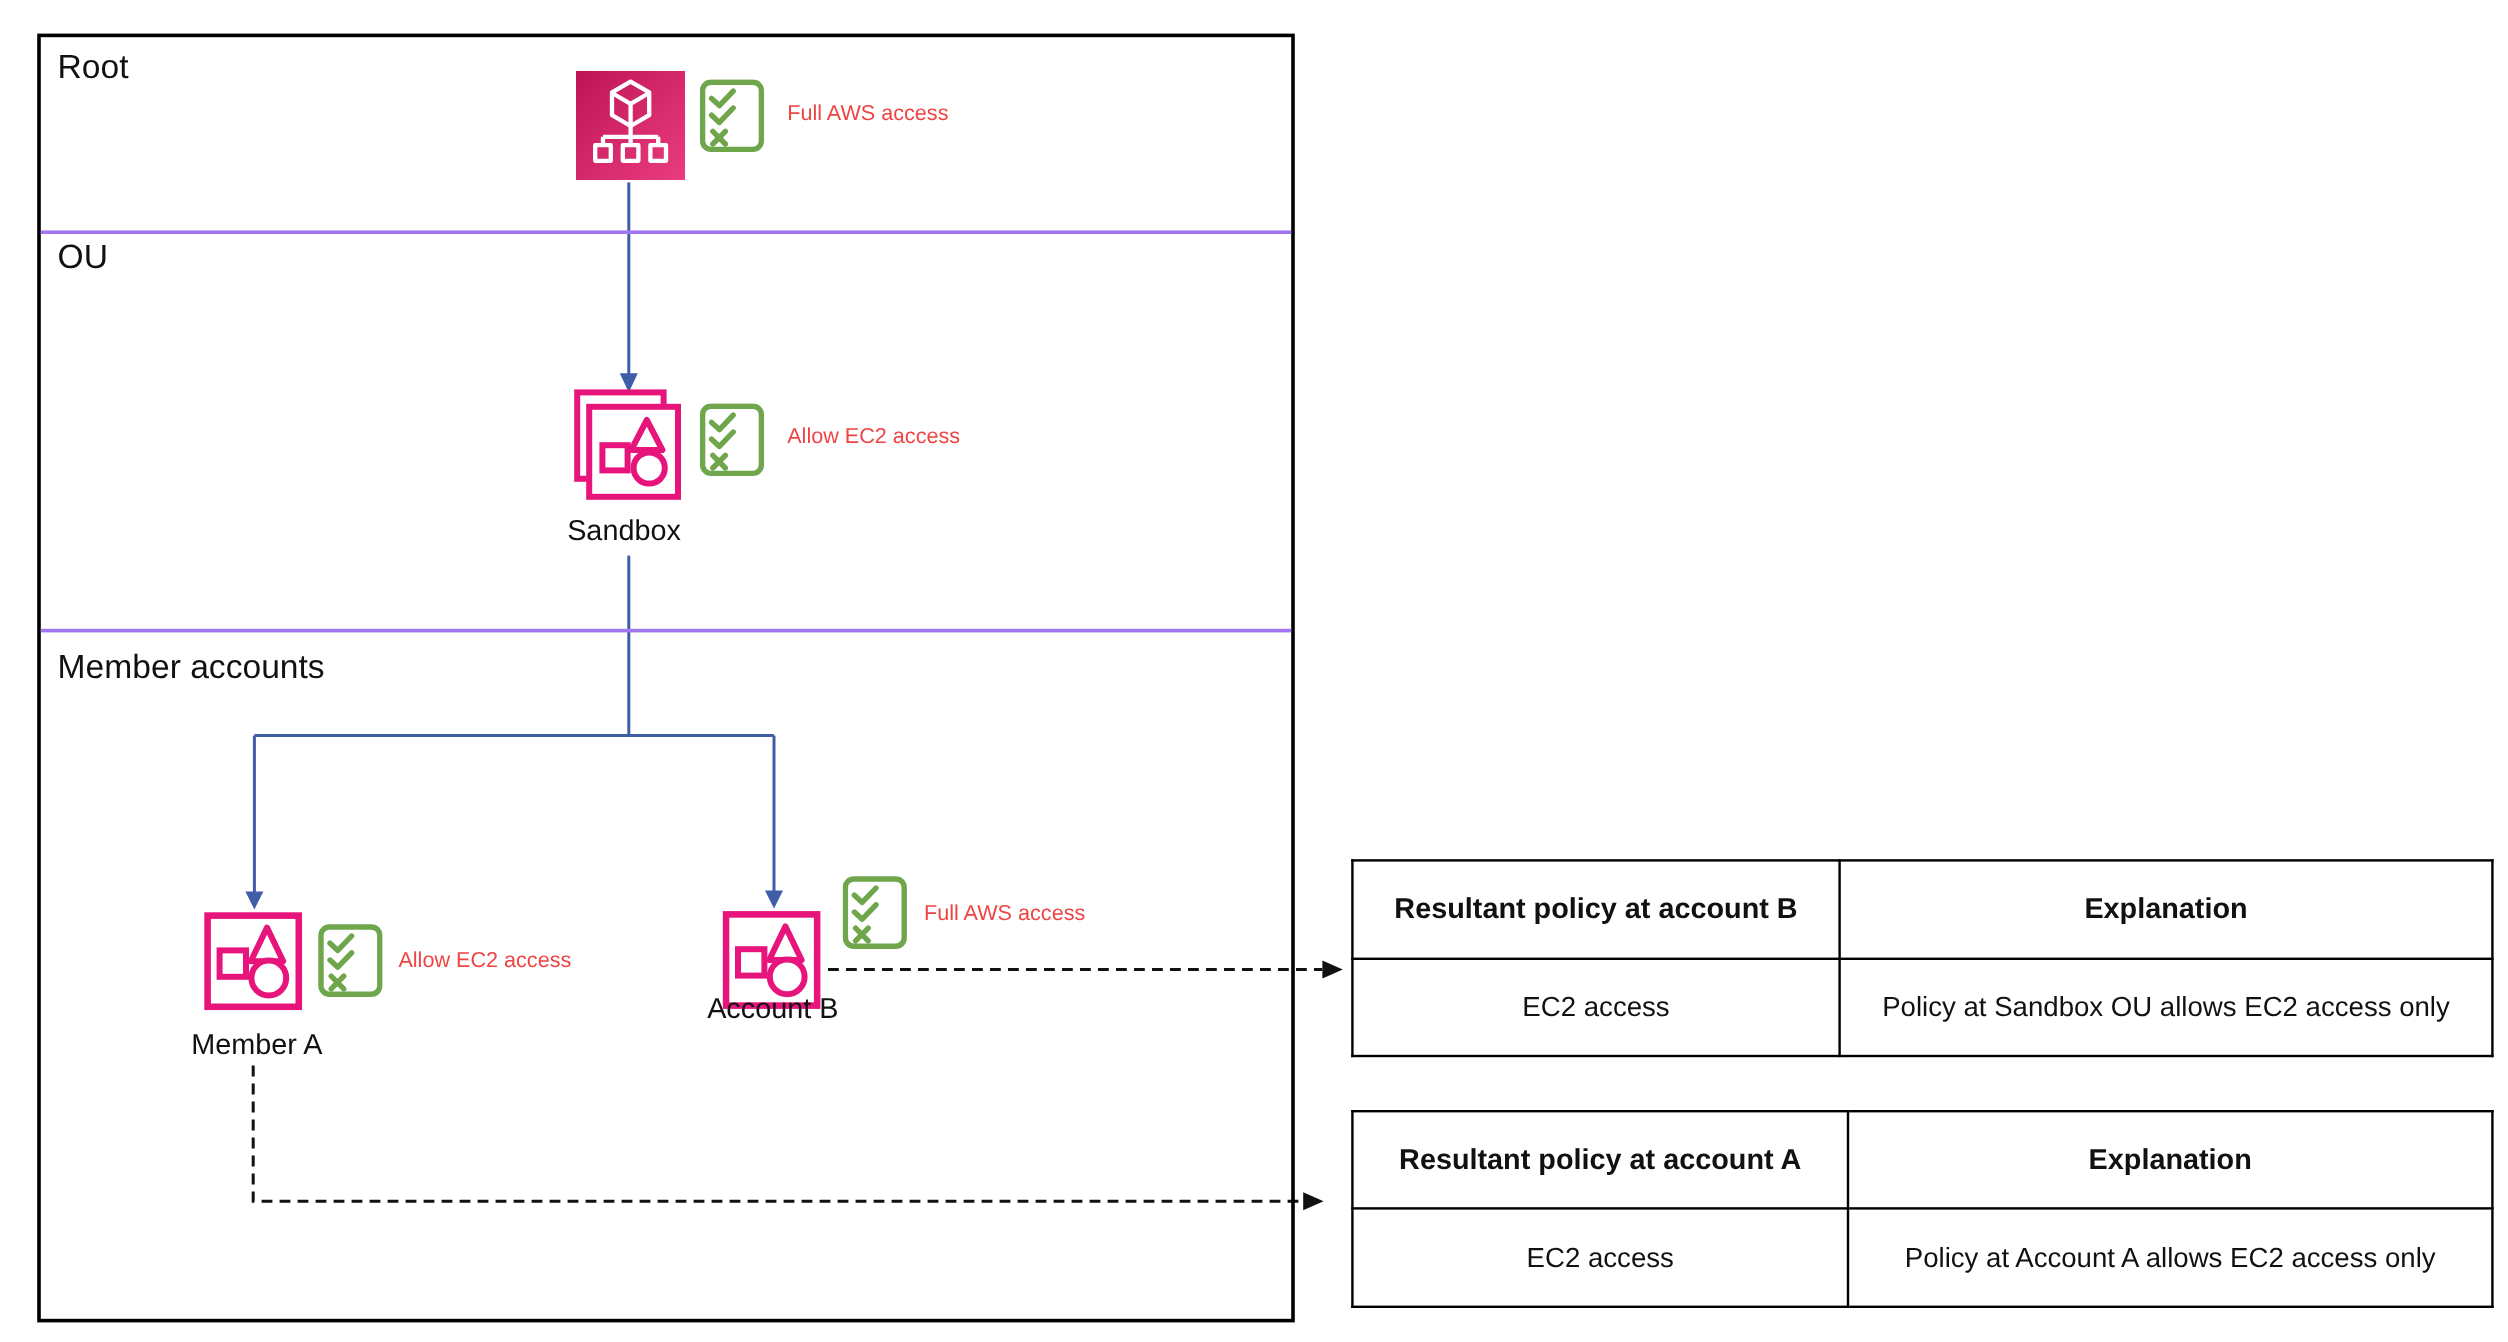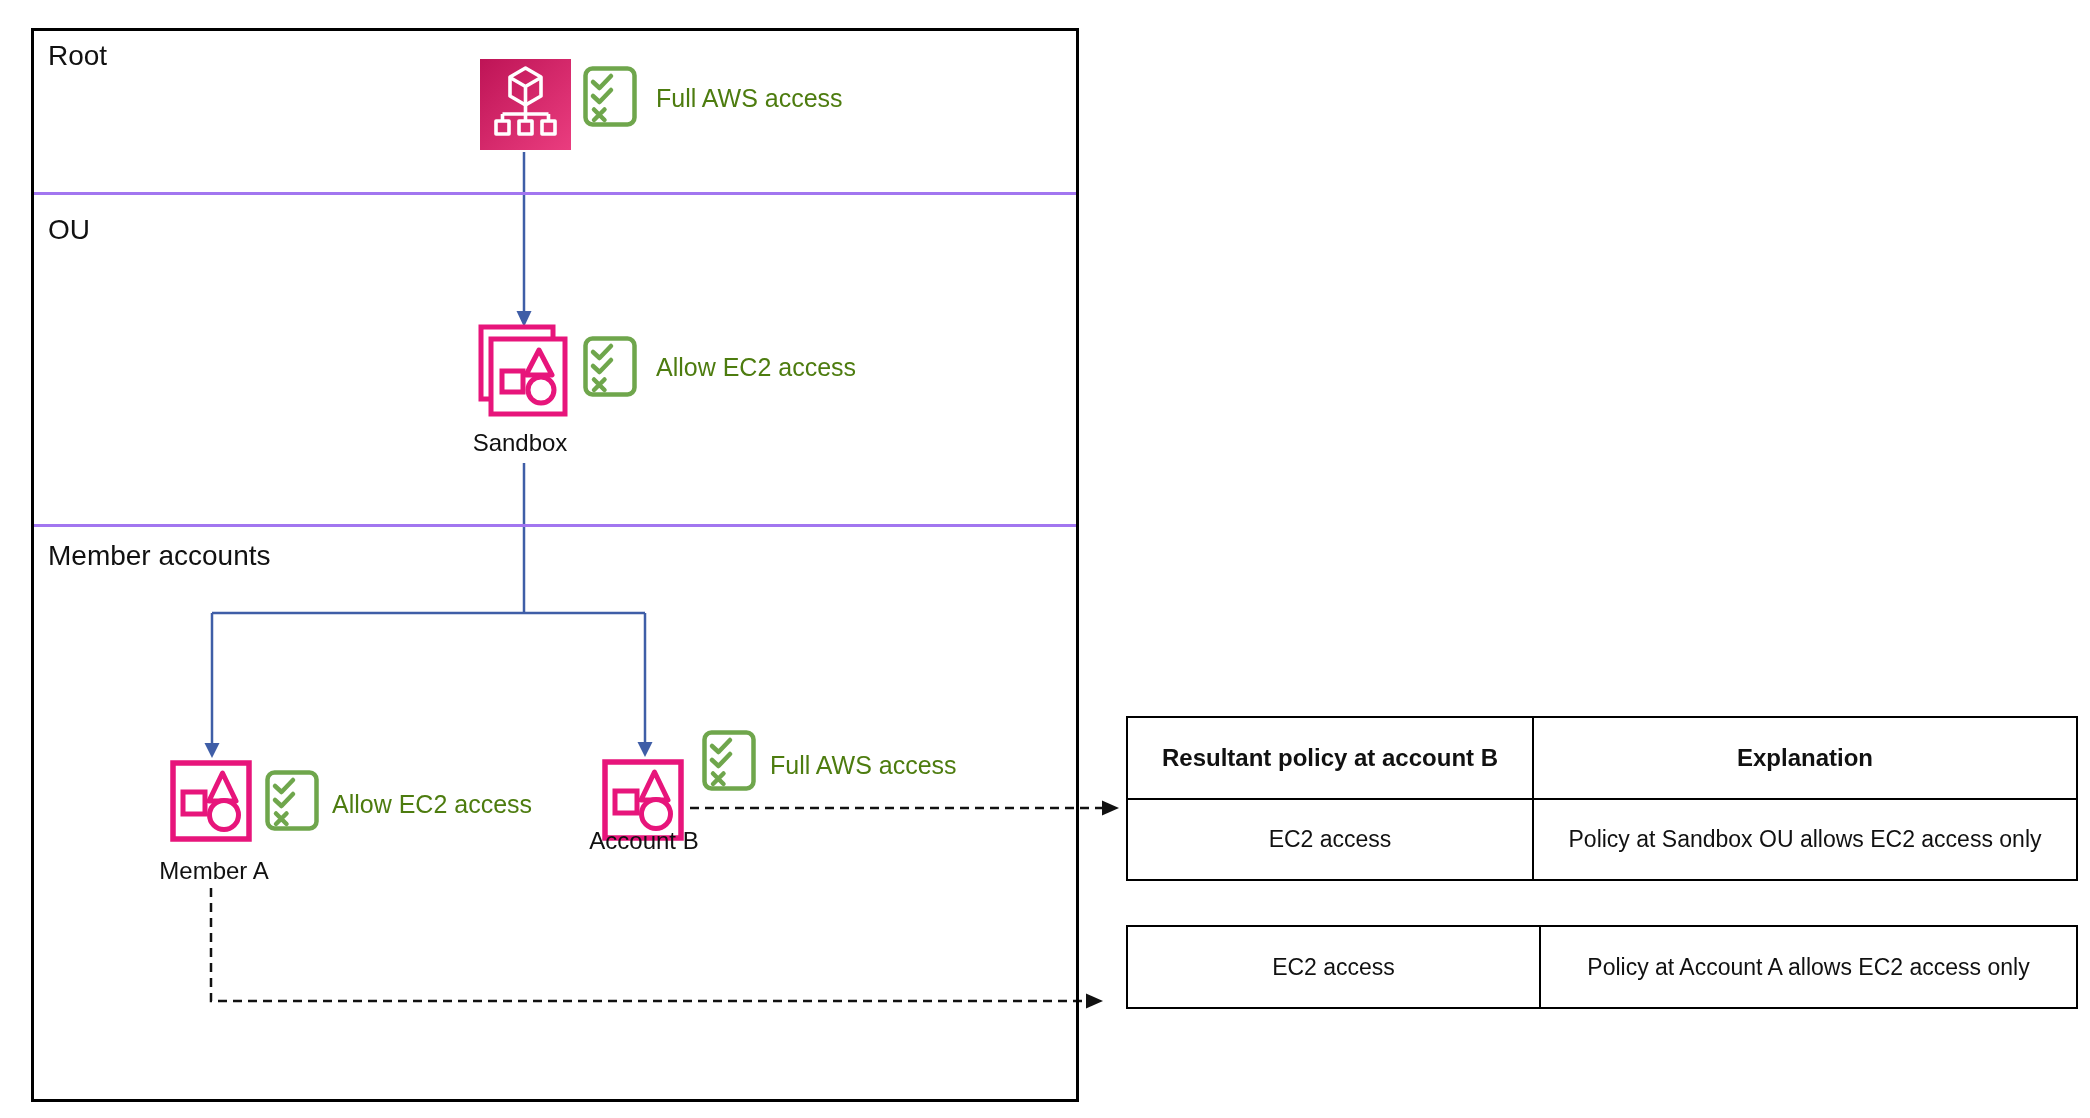--- a/index.html
+++ b/index.html
@@ -8,21 +8,21 @@
     font-family:"Liberation Sans", sans-serif;color:#111;overflow:hidden;
   }
   .abs{position:absolute;}
   
   .org-box{left:31px;top:28px;width:1048px;height:1074px;border:3px solid #000;box-sizing:border-box;}
   .purple-rule{left:34px;width:1042px;height:3px;background:#a276f0;}
   .rule-1{top:192px;}
   .rule-2{top:524px;}
   .section-label{font-size:28px;font-weight:400;color:#111;white-space:nowrap;}
   .node-label{font-size:24px;color:#111;white-space:nowrap;transform:translateX(-50%);}
-  .policy-label{font-size:25px;color:#4d7c0f;white-space:nowrap;}
+  .policy-label{font-size:18px;color:#ef4444;white-space:nowrap;}
   
   table.ptable{position:absolute;border-collapse:collapse;table-layout:fixed;background:#fff;border-radius:15px;}
   table.ptable th, table.ptable td{
     border:2px solid #000;text-align:center;vertical-align:middle;
     font-family:"Liberation Sans", sans-serif;padding:0 10px;box-sizing:border-box;
   }
   table.ptable th{font-size:24px;font-weight:700;}
   table.ptable td{font-size:23px;font-weight:400;}
   td.cell-top{vertical-align:top;padding-top:14px;}
   svg{display:block;}
@@ -77,21 +77,21 @@
       <polygon points="1102,800.5 1102,815.5 1119,808"></polygon>
       <polygon points="1086,993.5 1086,1008.5 1103,1001"></polygon>
     </g>
   </svg>
 
   <div class="abs org-box"></div>
   <div class="abs purple-rule rule-1"></div>
   <div class="abs purple-rule rule-2"></div>
 
   <div class="abs section-label" style="left:48px;top:40px">Root</div>
-  <div class="abs section-label" style="left:48px;top:214px">OU</div>
+  <div class="abs section-label" style="left:48px;top:198px">OU</div>
   <div class="abs section-label" style="left:48px;top:540px">Member accounts</div>
 
   <svg class="abs" style="left:480px;top:59px" width="91" height="91" viewBox="0 0 91 91">
     <rect width="91" height="91" fill="url(#pinkgrad)"></rect>
     <g stroke="#ffffff" stroke-width="3.6" fill="none" stroke-linejoin="round">
       <path d="M45.5 9 L61 18 V37 L45.5 46 L30 37 V18 Z"></path>
       <path d="M30 18.5 L45.5 27.5 L61 18.5 M45.5 27.5 V45"></path>
       <path d="M45.5 46 V55 M22.5 55 H68.5 M22.5 55 V62 M45.5 55 V62 M68.5 55 V62"></path>
       <rect x="16" y="62" width="13" height="13"></rect>
       <rect x="39" y="62" width="13" height="13"></rect>
@@ -150,20 +150,24 @@
     </tr>
   </tbody>
     </table>
 
   <table class="ptable" style="left:1126px;top:925px;width:950px">
     <colgroup>
         <col style="width:413px">
         <col style="width:537px">
       </colgroup>
     <tbody>
+        <tr style="height:81px">
+      <th>Resultant policy at account A</th>
+      <th>Explanation</th>
+    </tr>
     <tr style="height:82px">
       <td>EC2 access</td>
       <td class="cell-top">Policy at Account A allows EC2 access only</td>
     </tr>
   </tbody>
     </table>
 
 </div>
 
 </body></html>

